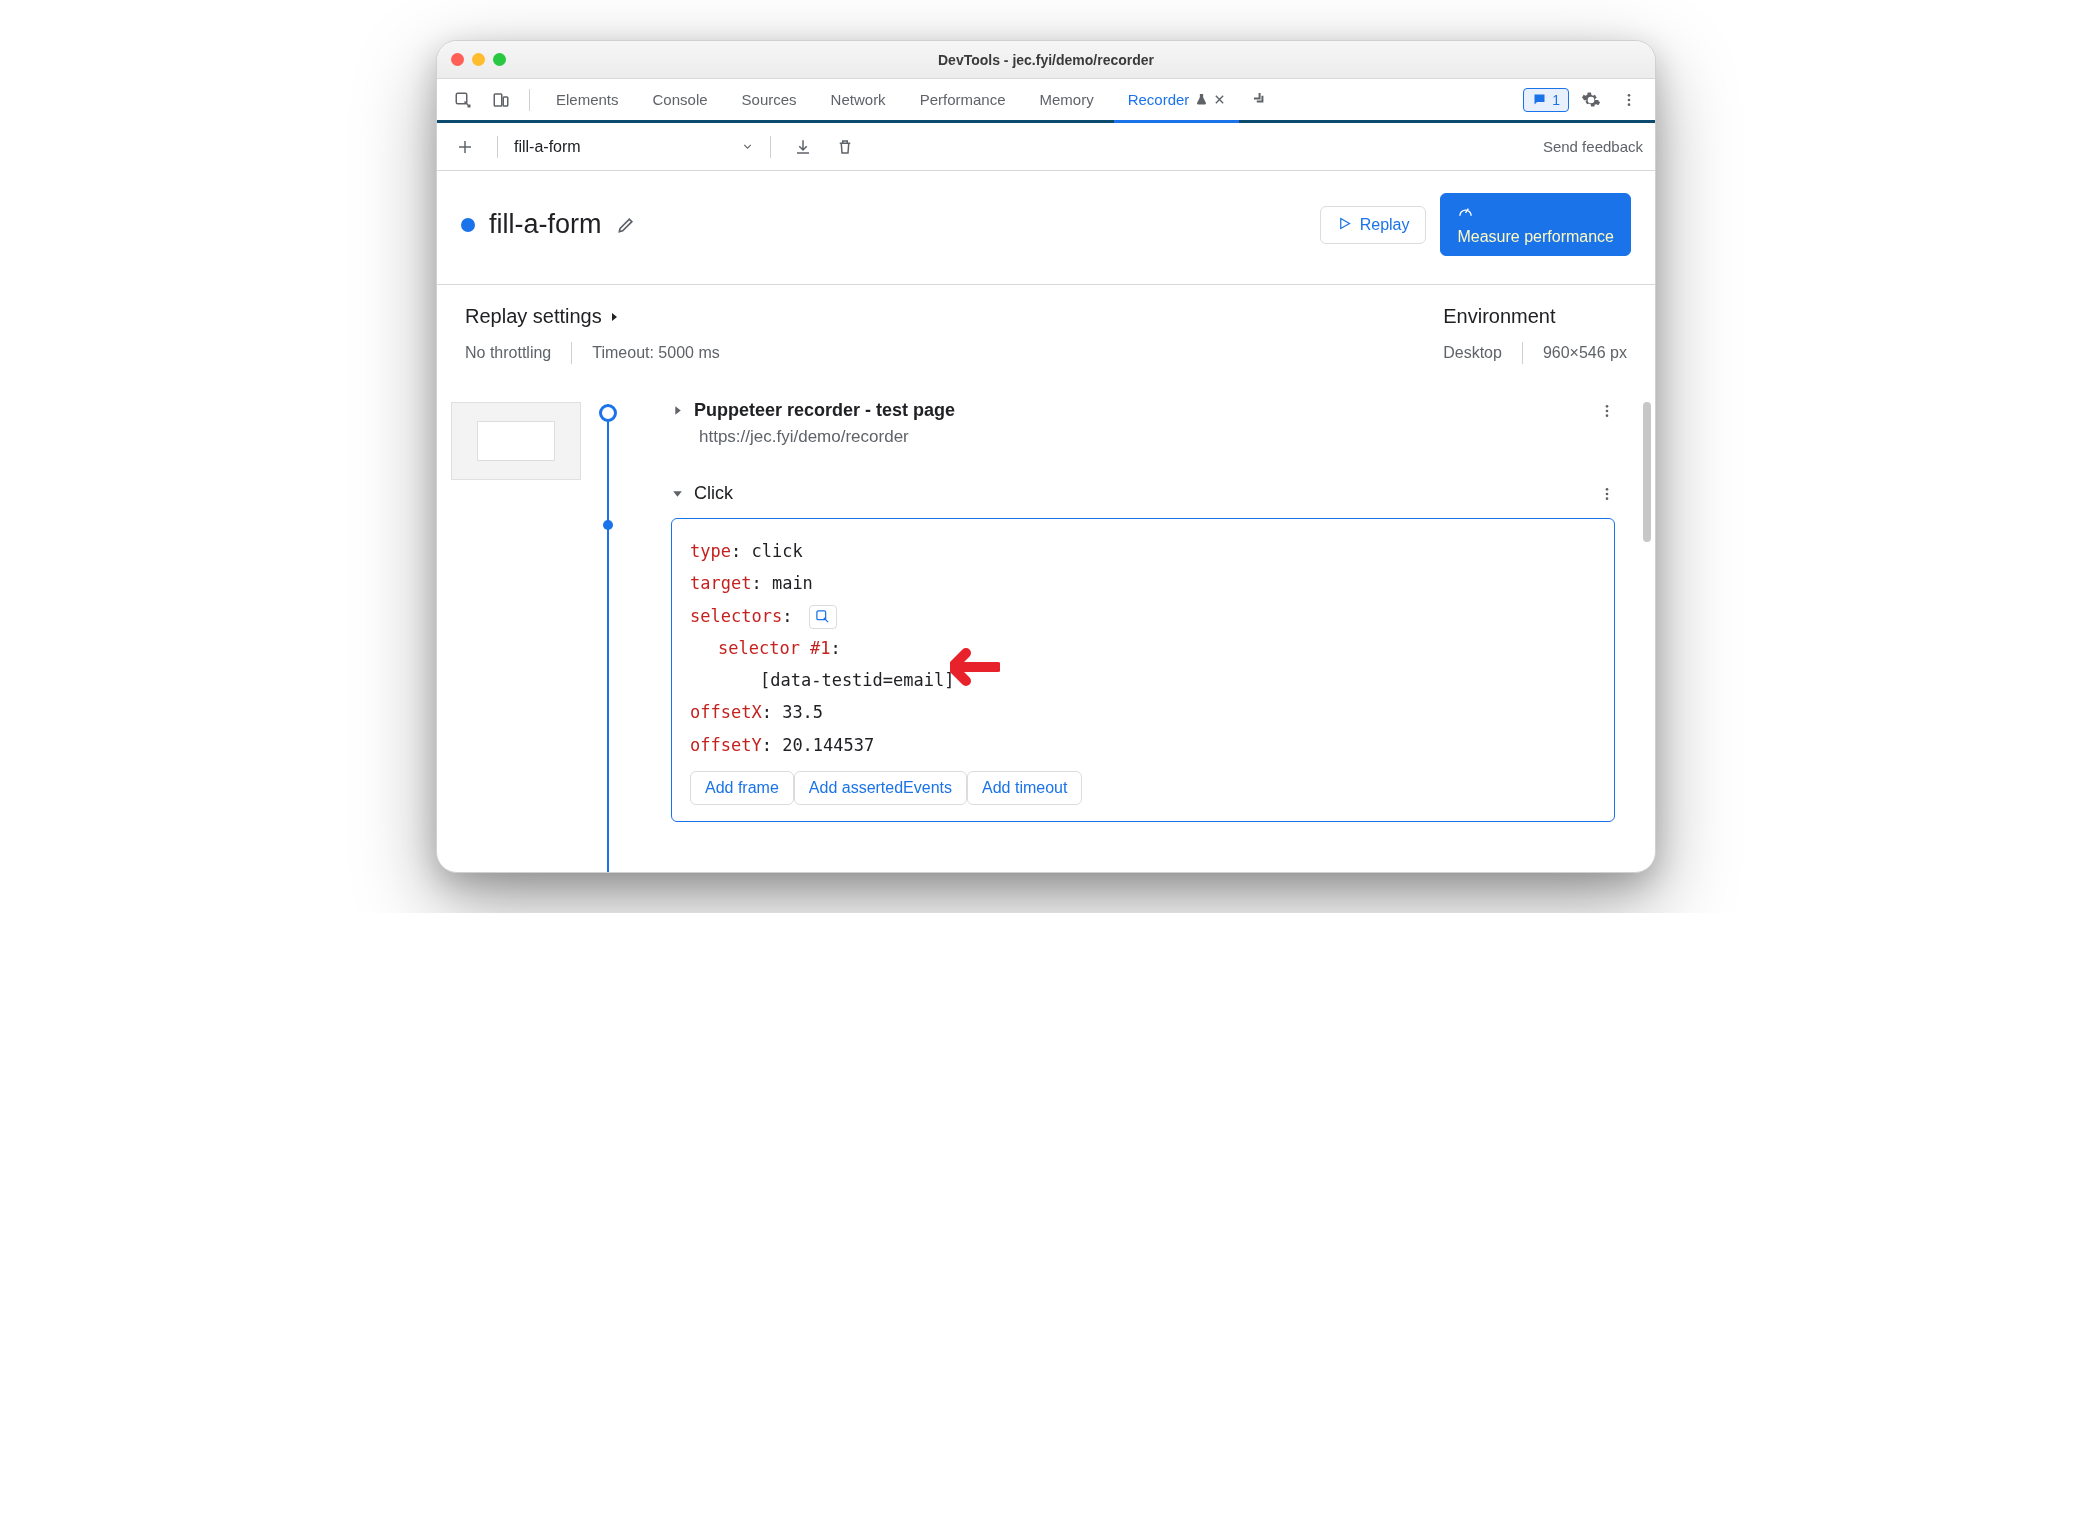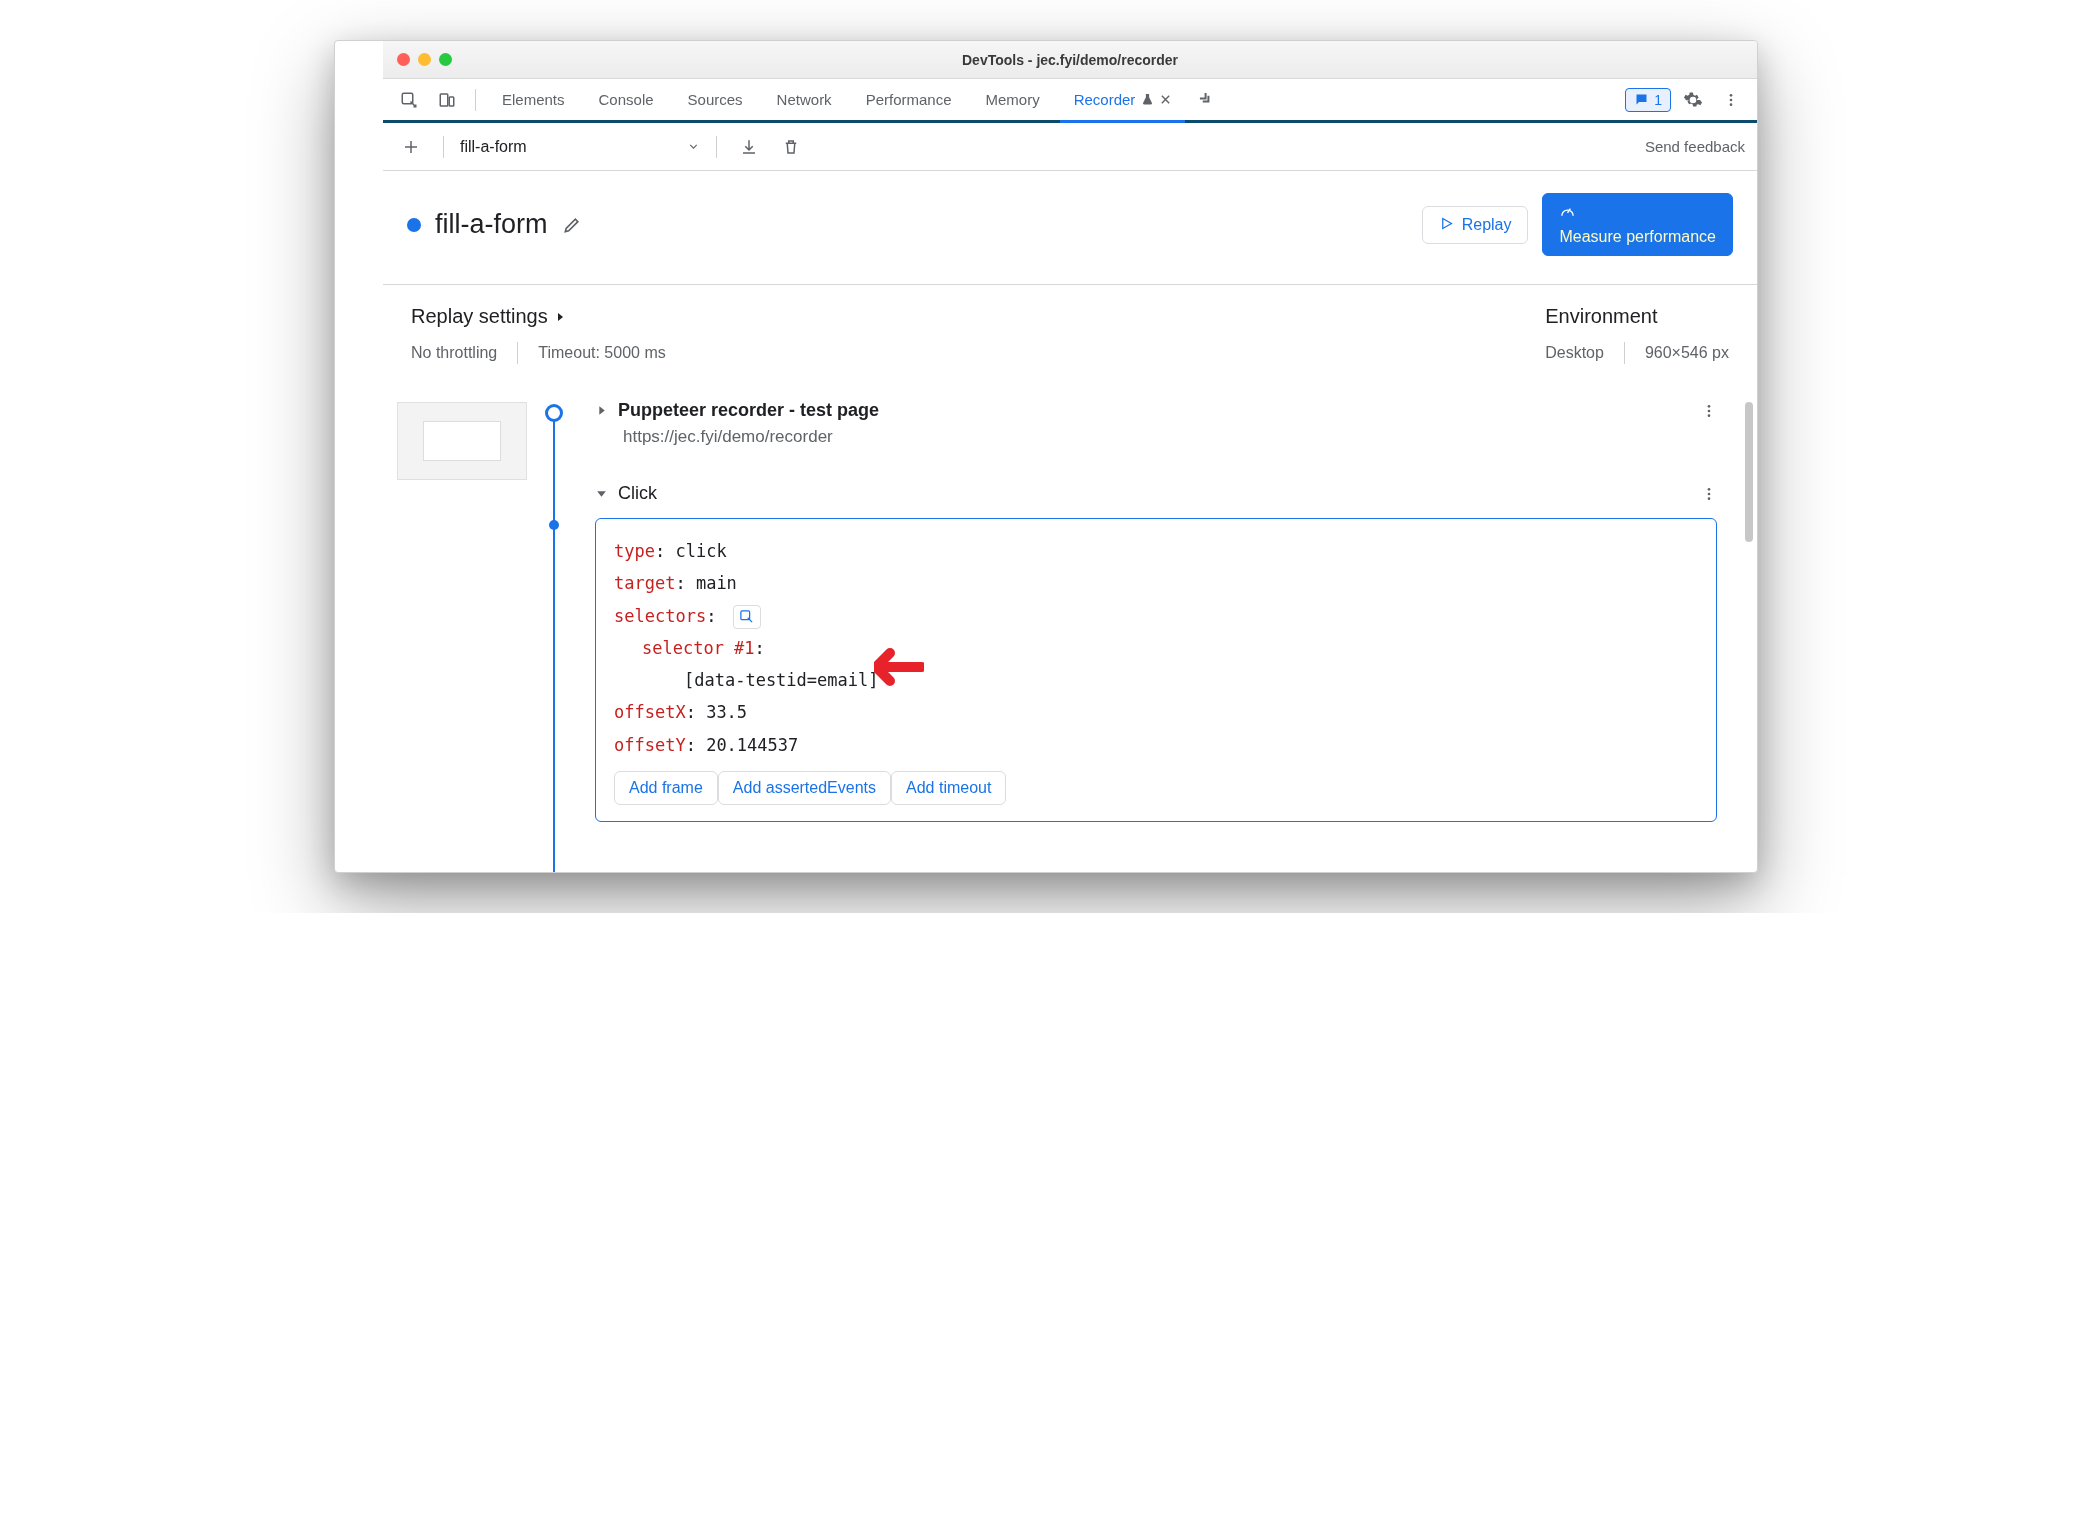--- a/index.html
+++ b/index.html
@@ -5,27 +5,26 @@
 * { box-sizing: border-box; margin: 0; padding: 0; }
 body {
   font-family: -apple-system, BlinkMacSystemFont, "Segoe UI", Helvetica, Arial, sans-serif;
   background: transparent;
   display: flex;
   align-items: flex-start;
   justify-content: center;
   padding: 40px;
 }
 .window {
-  width: 1424px;
+  width: 1220px;
   background: #fff;
-  border-radius: 4px;
+  border-radius: 21px;
   box-shadow: 0 30px 80px rgba(0,0,0,0.35), 0 10px 30px rgba(0,0,0,0.2);
   overflow: hidden;
   border: 1px solid #d0d0d0;
-  padding-left: 48px;
 }
 .titlebar {
   height: 38px;
   background: linear-gradient(#f6f6f6,#ececec);
   border-bottom: 1px solid #d8d8d8;
   display: flex;
   align-items: center;
   padding: 0 14px;
   position: relative;
 }
@@ -116,21 +115,21 @@
   position: absolute; left: 18px; top: 20px; bottom: 0; width: 2px; background: #1a73e8;
 }
 .timeline-circle {
   position: absolute; top: 12px; left: 10px; width: 18px; height: 18px;
   border: 3px solid #1a73e8; border-radius: 50%; background: #fff;
 }
 .timeline-dot {
   position: absolute; top: 128px; left: 14px; width: 10px; height: 10px;
   border-radius: 50%; background: #1a73e8;
 }
-.steps { flex: 1; padding-right: 28px; overflow-y: auto; }
+.steps { flex: 1; padding-right: 28px; overflow-y: auto; margin-left: 22px; }
 .step-head { display: flex; align-items: center; gap: 10px; padding: 8px 0; }
 .step-head .chevron { color: #5f6368; }
 .step-title { font-size: 18px; font-weight: 700; color: #202124; }
 .step-url { font-size: 17px; color: #5f6368; margin-left: 28px; margin-top:-2px; margin-bottom: 28px; }
 .more-dots { color: #5f6368; font-size: 22px; margin-left: auto; }
 .step-head.sub { margin-top: 10px; }
 .step-head.sub .step-title { font-weight: 400; }
 .details-box {
   border: 1px solid #1a73e8; border-radius: 6px; padding: 16px 18px 16px 18px;
   margin-top: 6px; font-family: SFMono-Regular, Menlo, Consolas, monospace;

